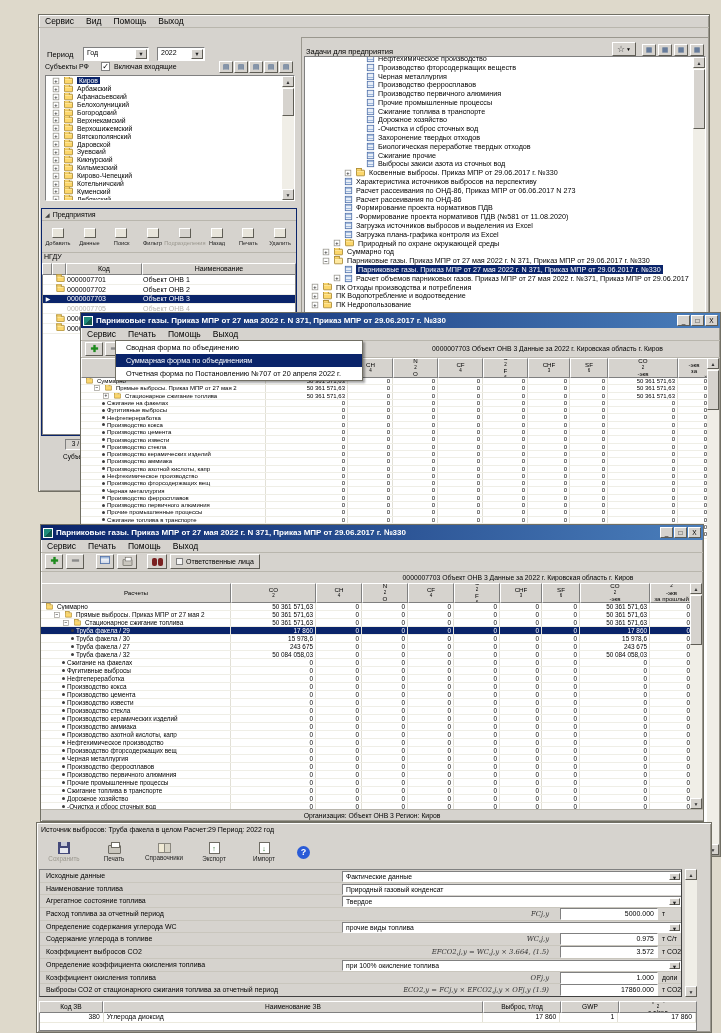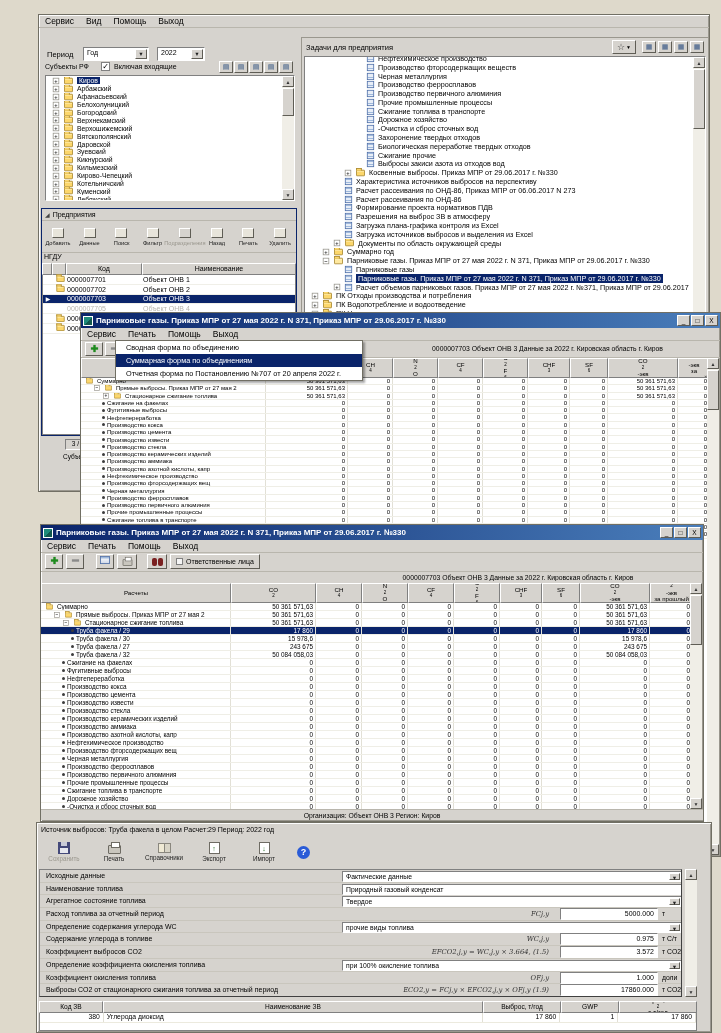--- a/index.html
+++ b/index.html
@@ -270,21 +270,21 @@
             <span style="width: 76px; overflow: hidden;">0000007708</span>
             <span style="flex: 1 1 0%; overflow: hidden;">Объект ОНВ 6</span>
           </div>
         </div>
     </div>
 
     <div style="position:absolute;left:26px;top:424px;width:30px;height:11px;border:1px solid;border-color:#808080 #fff #fff #808080;font-size:6.5px;text-align:center;background:#d6d3ce">3 / 12</div>
     <div style="position:absolute;left:24px;top:438px;font-size:6.5px">Субъект</div>
 
     <div style="position:absolute;left:262px;top:22px;width:408px;height:454px;background:#d6d3ce;border:1px solid #9a978e">
-      <div style="height:18px;display:flex;align-items:center;padding:0 4px">
+      <div style="height:18px;display:flex;align-items:flex-end;padding:0 4px">
         <span style="font-size:7.5px;flex:1">Задачи для предприятия</span>
         <span style="width:24px;height:14px;background:#d6d3ce;border:1px solid;border-color:#fff #5f5d55 #5f5d55 #fff;display:flex;align-items:center;justify-content:center;gap:1px">
             <span class="i-star">☆</span>
             <span style="font-size:5px">▼</span>
           </span>
         <span style="width:6px"></span>
         <span id="tasks-icons" style="display:flex;gap:2px">
             <span class="smicon">▦</span>
             <span class="smicon">▦</span>
             <span class="smicon">▦</span>
@@ -349,21 +349,21 @@
               <span>Биологическая переработке твердых отходов</span>
             </div>
             <div class="tree-row" style="height: 8.8px; font-size: 7.2px; padding-left: 48px;">
               <span style="width: 8px; flex: 0 0 auto;"></span>
               <span class="i-task" style="transform: scale(0.8);"></span>
               <span>Сжигание прочие</span>
             </div>
             <div class="tree-row" style="height: 8.8px; font-size: 7.2px; padding-left: 48px;">
               <span style="width: 8px; flex: 0 0 auto;"></span>
               <span class="i-task" style="transform: scale(0.8);"></span>
-              <span>Выбросы закиси азота из отходов вод</span>
+              <span>Выбросы закиси азота из сточных вод</span>
             </div>
             <div class="tree-row" style="height: 8.8px; font-size: 7.2px; padding-left: 37px;">
               <span class="exp" style="transform: scale(0.8);">+</span>
               <span class="i-folder" style="transform: scale(0.8);"></span>
               <span>Косвенные выбросы. Приказ МПР от 29.06.2017 г. №330</span>
             </div>
             <div class="tree-row" style="height: 8.8px; font-size: 7.2px; padding-left: 26px;">
               <span style="width: 8px; flex: 0 0 auto;"></span>
               <span class="i-task" style="transform: scale(0.8);"></span>
               <span>Характеристика источников выбросов на перспективу</span>
@@ -379,51 +379,46 @@
               <span>Расчет рассеивания по ОНД-86</span>
             </div>
             <div class="tree-row" style="height: 8.8px; font-size: 7.2px; padding-left: 26px;">
               <span style="width: 8px; flex: 0 0 auto;"></span>
               <span class="i-task" style="transform: scale(0.8);"></span>
               <span>Формирование проекта нормативов ПДВ</span>
             </div>
             <div class="tree-row" style="height: 8.8px; font-size: 7.2px; padding-left: 26px;">
               <span style="width: 8px; flex: 0 0 auto;"></span>
               <span class="i-task" style="transform: scale(0.8);"></span>
-              <span>Разрешения на выброс ЗВ в атмосферу</span>
+              <span>-Формирование проекта нормативов ПДВ (№581 от 11.08.2020)</span>
             </div>
             <div class="tree-row" style="height: 8.8px; font-size: 7.2px; padding-left: 26px;">
               <span style="width: 8px; flex: 0 0 auto;"></span>
               <span class="i-task" style="transform: scale(0.8);"></span>
+              <span>Загрузка источников выбросов и выделения из Excel</span>
+            </div>
+            <div class="tree-row" style="height: 8.8px; font-size: 7.2px; padding-left: 26px;">
+              <span style="width: 8px; flex: 0 0 auto;"></span>
+              <span class="i-task" style="transform: scale(0.8);"></span>
               <span>Загрузка плана-графика контроля из Excel</span>
-            </div>
-            <div class="tree-row" style="height: 8.8px; font-size: 7.2px; padding-left: 26px;">
-              <span style="width: 8px; flex: 0 0 auto;"></span>
-              <span class="i-task" style="transform: scale(0.8);"></span>
-              <span>Загрузка источников выбросов и выделения из Excel</span>
             </div>
             <div class="tree-row" style="height: 8.8px; font-size: 7.2px; padding-left: 26px;">
               <span class="exp" style="transform: scale(0.8);">+</span>
               <span class="i-folder" style="transform: scale(0.8);"></span>
-              <span>Документы по область окружающей среды</span>
+              <span>Природный по охране окружающей среды</span>
             </div>
             <div class="tree-row" style="height: 8.8px; font-size: 7.2px; padding-left: 15px;">
               <span class="exp" style="transform: scale(0.8);">+</span>
               <span class="i-folder" style="transform: scale(0.8);"></span>
               <span>Суммарно год</span>
             </div>
             <div class="tree-row" style="height: 8.8px; font-size: 7.2px; padding-left: 15px;">
               <span class="exp" style="transform: scale(0.8);">−</span>
               <span class="i-folder open" style="transform: scale(0.8);"></span>
               <span>Парниковые газы. Приказ МПР от 27 мая 2022 г. N 371, Приказ МПР от 29.06.2017 г. №330</span>
-            </div>
-            <div class="tree-row" style="height: 8.8px; font-size: 7.2px; padding-left: 26px;">
-              <span style="width: 8px; flex: 0 0 auto;"></span>
-              <span class="i-task" style="transform: scale(0.8);"></span>
-              <span>Парниковые газы</span>
             </div>
             <div class="tree-row" style="height: 8.8px; font-size: 7.2px; padding-left: 26px;">
               <span style="width: 8px; flex: 0 0 auto;"></span>
               <span class="i-task" style="transform: scale(0.8);"></span>
               <span class="sel-label">Парниковые газы. Приказ МПР от 27 мая 2022 г. N 371, Приказ МПР от 29.06.2017 г. №330</span>
             </div>
             <div class="tree-row" style="height: 8.8px; font-size: 7.2px; padding-left: 26px;">
               <span class="exp" style="transform: scale(0.8);">+</span>
               <span class="i-task" style="transform: scale(0.8);"></span>
               <span>Расчет объемов парниковых газов. Приказ МПР от 27 мая 2022 г. №371, Приказ МПР от 29.06.2017 г №330</span>

